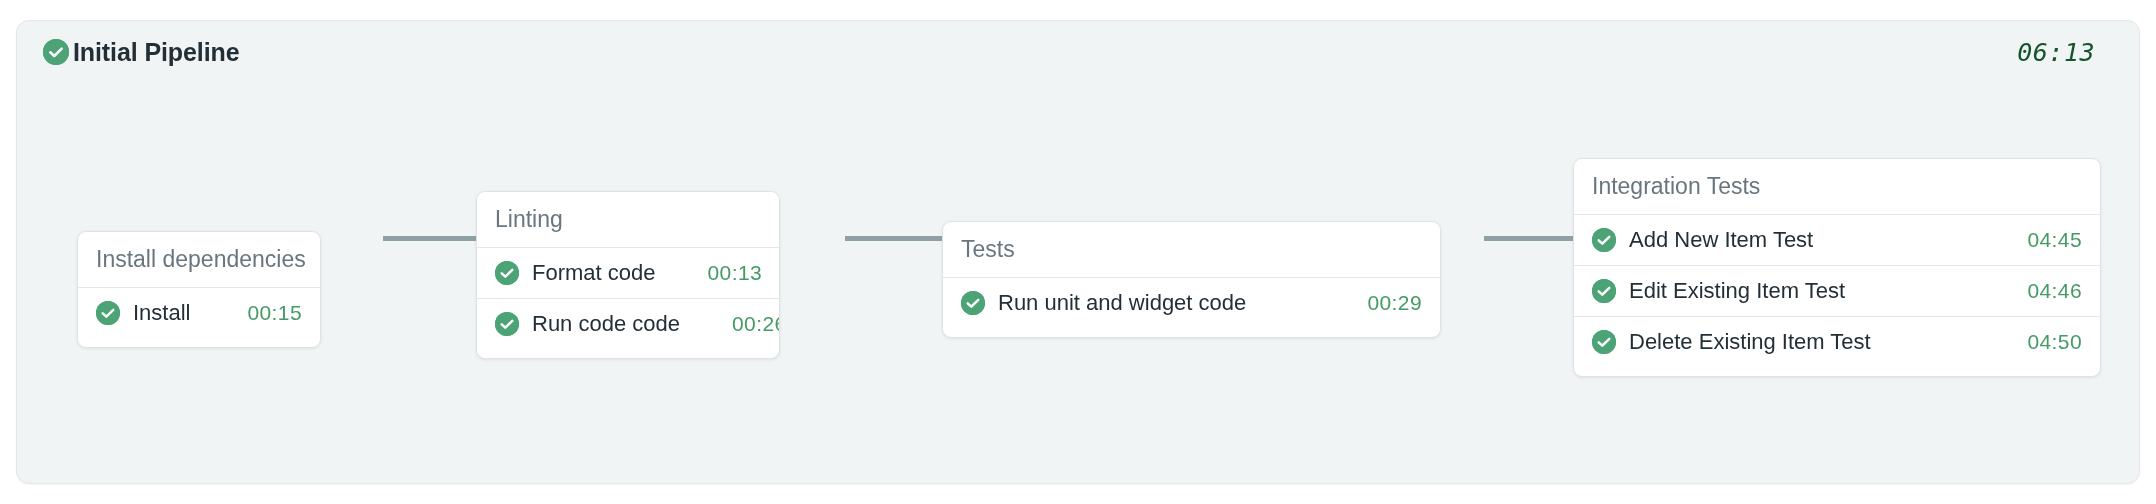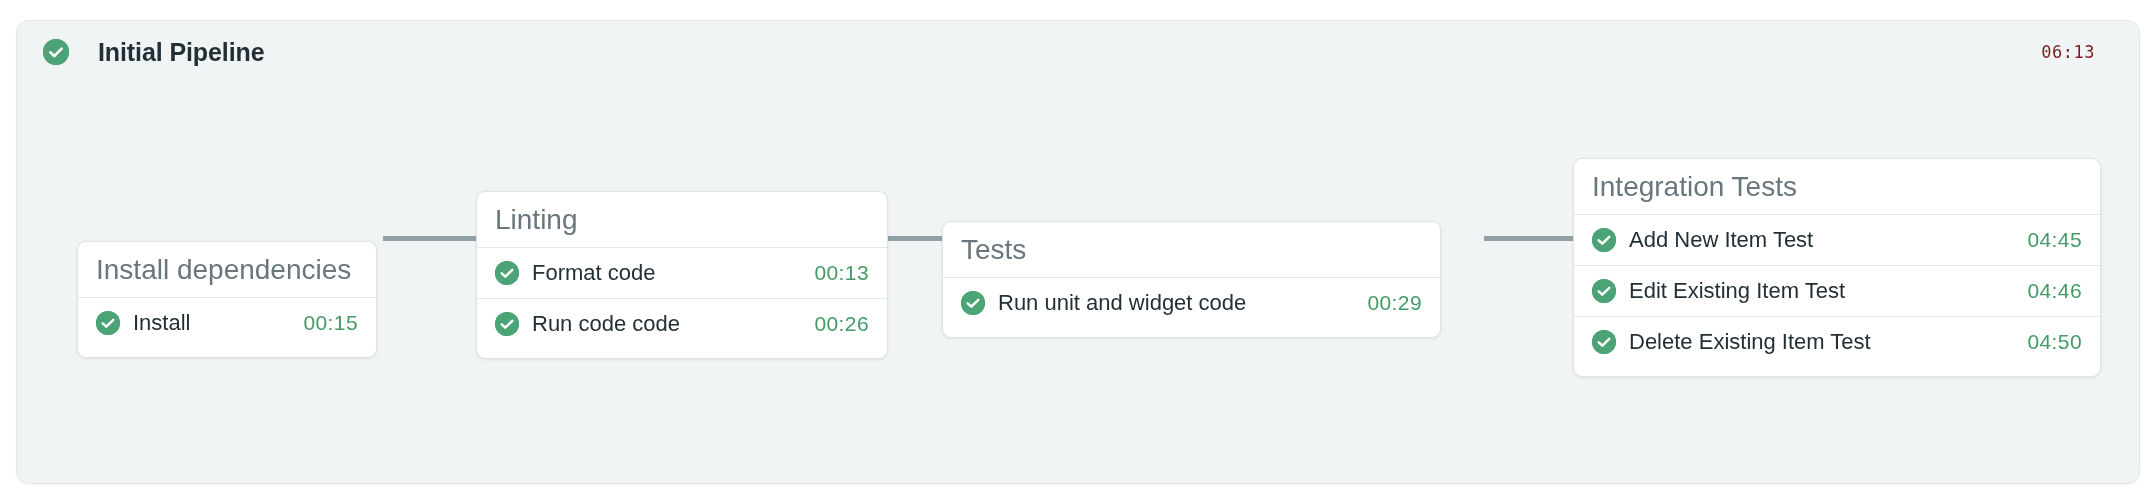--- a/index.html
+++ b/index.html
@@ -41,36 +41,37 @@
     width: 100%;
     height: 62px;
     display: flex;
     align-items: center;
     box-sizing: border-box;
     padding: 0 44px 0 26px;
   }
   .panel-header-left {
     display: flex;
     align-items: center;
-    gap: 29px;
+    gap: 4px;
   }
   .panel-title {
     font-size: 25px;
     font-weight: bold;
     color: #232f36;
     letter-spacing: -0.1px;
     white-space: nowrap;
   }
   .panel-header-spacer { flex: 1 1 auto; }
   .panel-duration {
     font-family: "DejaVu Sans Mono", monospace;
-    font-size: 17px;
-    color: #7f1d1d;
+    font-size: 25px;
+    color: #14532d;
     letter-spacing: 0.5px;
     white-space: nowrap;
+    font-style: italic;
   }
 
   
   .check-icon {
     display: inline-block;
     flex: none;
     border-radius: 50%;
     background: #4ba376;
     position: relative;
   }
@@ -103,21 +104,21 @@
     border-radius: 9px;
     box-shadow: 0 1px 3px rgba(60,70,80,0.10);
     overflow: hidden;
   }
   .stage-title {
     box-sizing: border-box;
     height: 55px;
     display: flex;
     align-items: center;
     padding: 9px 18px;
-    font-size: 28px;
+    font-size: 23px;
     color: #69767d;
     white-space: nowrap;
   }
   .job-row {
     box-sizing: border-box;
     height: 51px;
     display: flex;
     align-items: center;
     gap: 13px;
     padding: 4px 18px;
@@ -158,37 +159,37 @@
       <div class="panel-header-spacer"></div>
       <span class="panel-duration">06:13</span>
     </div>
 
     <div class="graph">
 
       <div class="connector" style="left:366px; top:153px; width:95px;"></div>
       <div class="connector" style="left:828px; top:153px; width:100px;"></div>
       <div class="connector" style="left:1467px; top:153px; width:90px;"></div>
 
-      <div class="stage" style="left:60px; top:158px; width:300px;">
+      <div class="stage" style="left:60px; top:148px; width:244px;">
         <div class="stage-title">Install dependencies</div>
         <div class="job-row">
           <span class="check-icon sz-24">
             <svg viewBox="0 0 24 24" width="24" height="24" aria-hidden="true">
               <circle cx="12" cy="12" r="12" fill="#4ba376"></circle>
               <path d="M6.7 12.3 L10.3 15.7 L17.3 8.8" fill="none" stroke="#ffffff" stroke-width="2.5" stroke-linecap="round" stroke-linejoin="round"></path>
             </svg>
           </span>
           <span class="job-name">Install</span>
           <span class="job-spacer"></span>
           <span class="job-duration">00:15</span>
         </div>
         <div class="stage-pad-bottom"></div>
       </div>
 
-      <div class="stage" style="left:459px; top:108px; width:412px;">
+      <div class="stage" style="left:459px; top:108px; width:304px;">
         <div class="stage-title">Linting</div>
         <div class="job-row">
           <span class="check-icon sz-24">
             <svg viewBox="0 0 24 24" width="24" height="24" aria-hidden="true">
               <circle cx="12" cy="12" r="12" fill="#4ba376"></circle>
               <path d="M6.7 12.3 L10.3 15.7 L17.3 8.8" fill="none" stroke="#ffffff" stroke-width="2.5" stroke-linecap="round" stroke-linejoin="round"></path>
             </svg>
           </span>
           <span class="job-name">Format code</span>
           <span class="job-spacer"></span>

